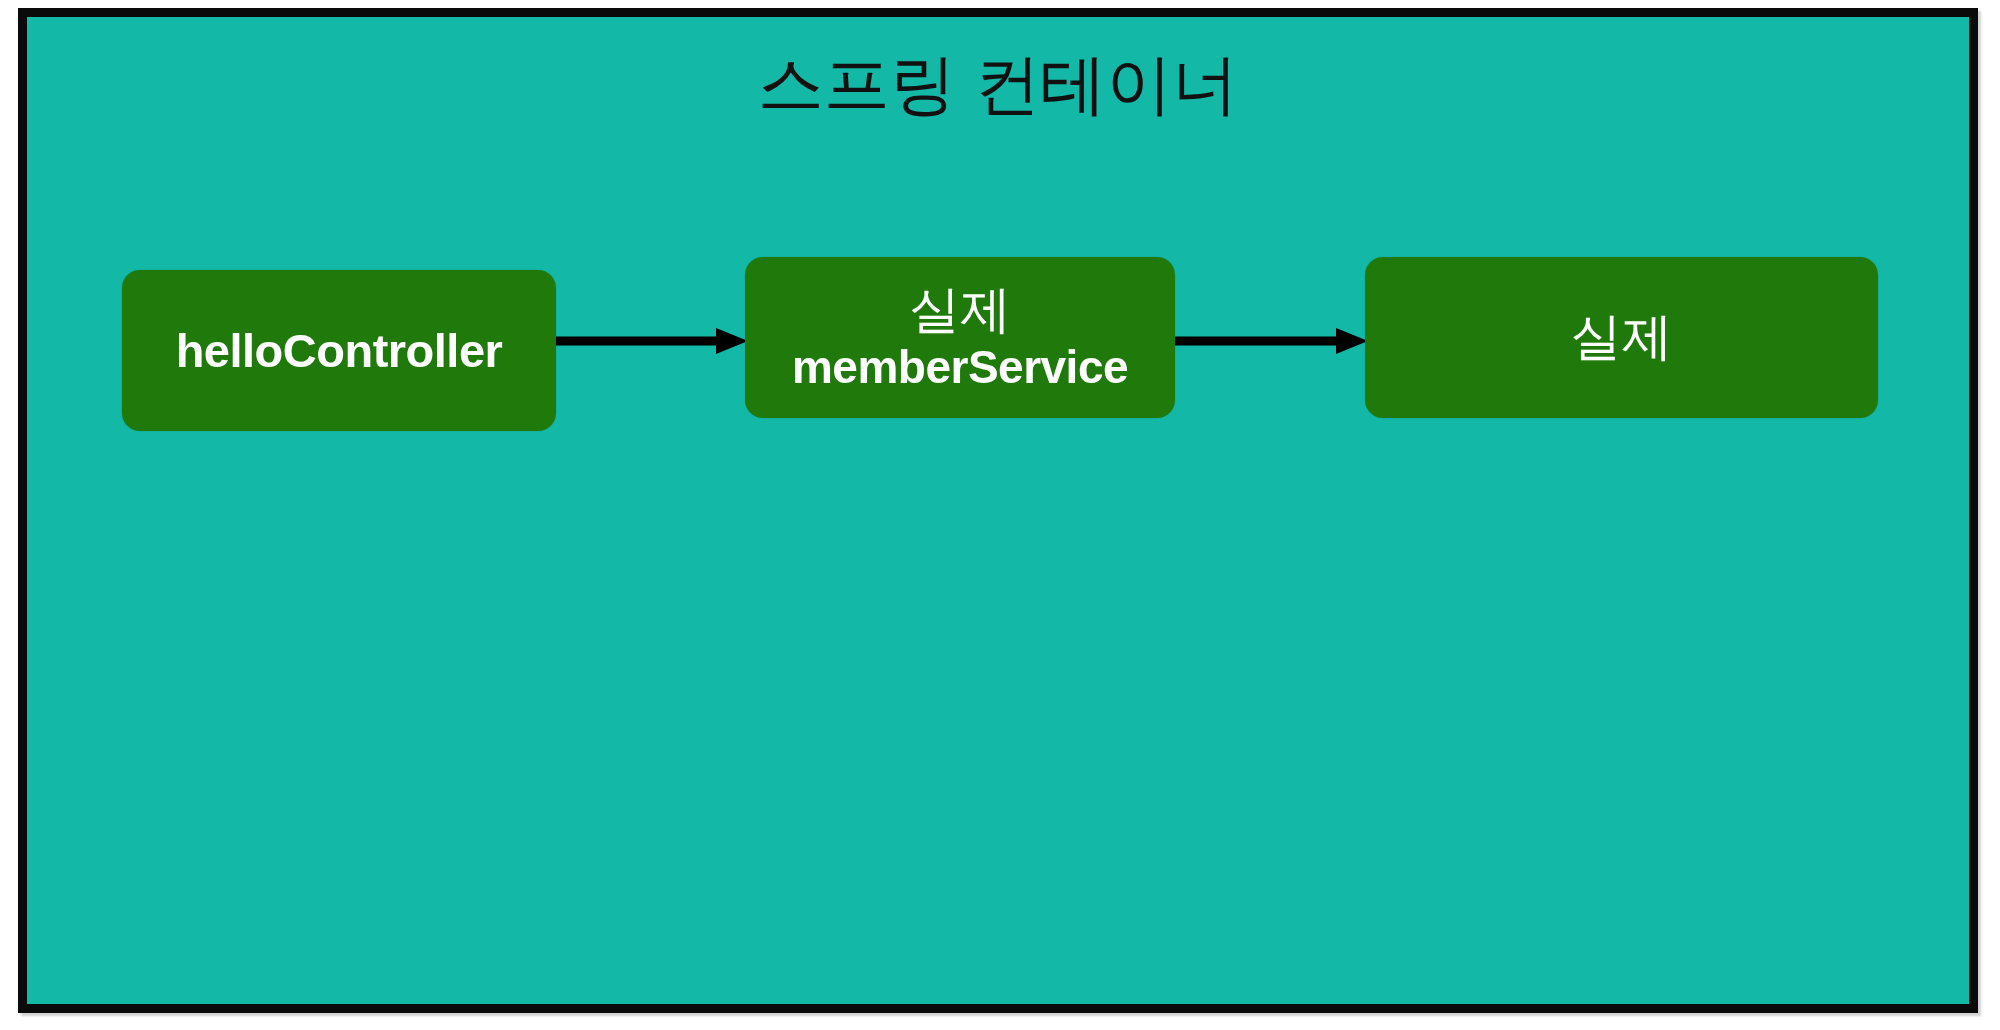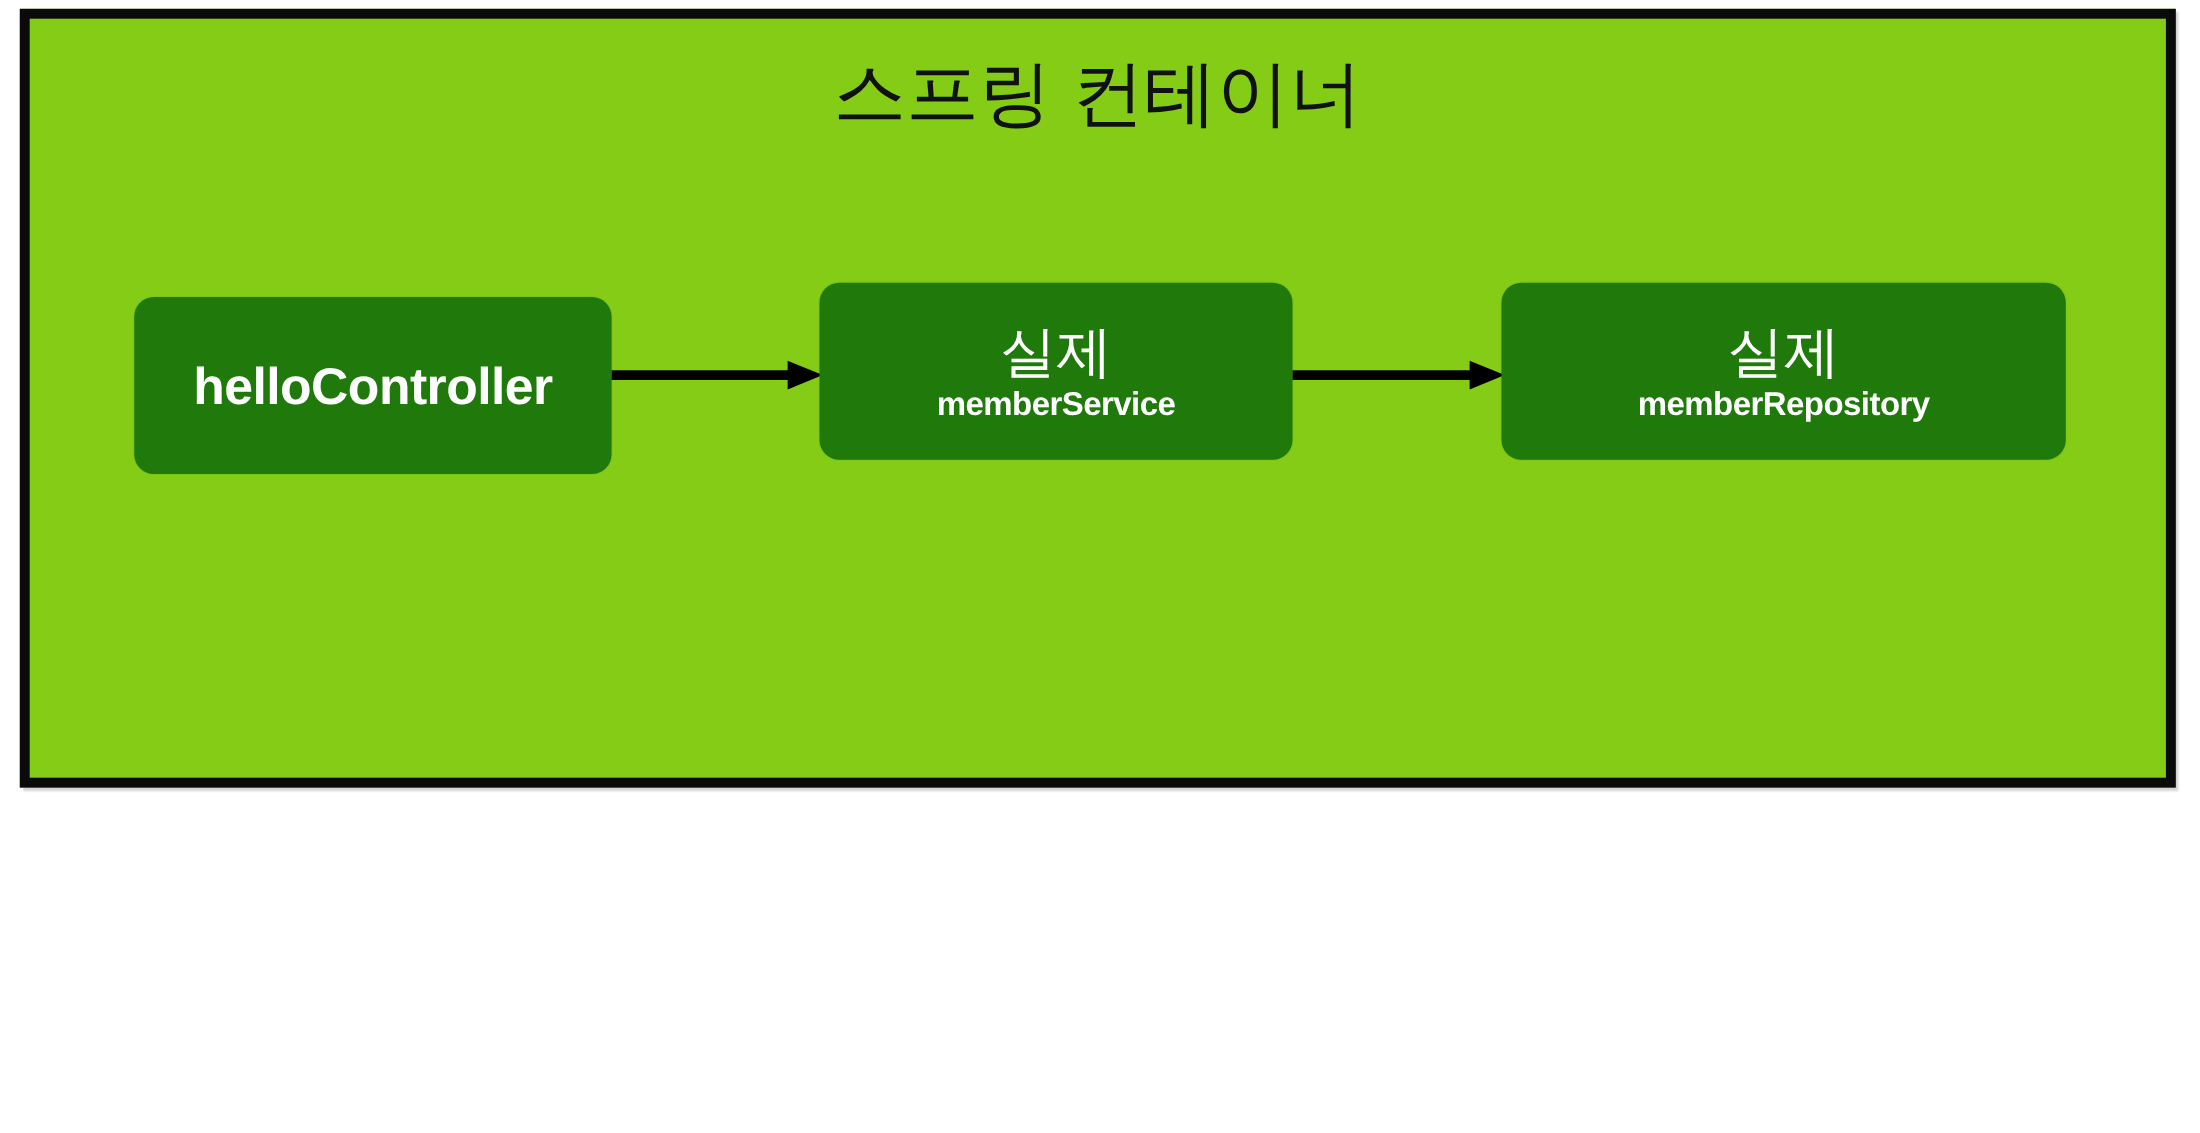--- a/index.html
+++ b/index.html
@@ -20,24 +20,24 @@
     height: 1030px;
     background: #ffffff;
   }
 
   
   .container-frame {
     position: absolute;
     left: 18px;
     top: 8px;
     width: 1960px;
-    height: 708px;
+    height: 1005px;
     box-sizing: border-box;
     border: 9px solid #0a0a0a;
-    background: #84cc16;
+    background: #14b8a6;
     box-shadow: 3px 3px 2px rgba(0,0,0,0.18);
   }
 
   
   .diagram-title {
     position: absolute;
     left: 0;
     top: 30px;
     width: 100%;
     text-align: center;
@@ -65,21 +65,21 @@
     box-shadow: 0 0 0 1px rgba(0,0,0,0.04);
   }
   .bean-line-ko {
     font-size: 51px;
     font-weight: 500;
     line-height: 1.18;
     color: #ffffff;
     white-space: nowrap;
   }
   .bean-line-en {
-    font-size: 30px;
+    font-size: 46px;
     font-weight: 700;
     line-height: 1.18;
     color: #ffffff;
     white-space: nowrap;
     letter-spacing: -0.5px;
   }
   .bean-line-en.single {
     font-size: 47px;
   }
   .bean-line-ko:empty { display: none; }
@@ -129,16 +129,15 @@
 
   <div class="arrow" id="arrow-service-to-repository">
     <svg width="193" height="30" viewBox="0 0 193 30" xmlns="http://www.w3.org/2000/svg">
       <line x1="0" y1="15" x2="165" y2="15" stroke="#000000" stroke-width="9"></line>
       <polygon points="161,2 193,15 161,28" fill="#000000"></polygon>
     </svg>
   </div>
 
   <div class="bean-box" id="box-member-repository">
     <span class="bean-line-ko">실제</span>
-    <span class="bean-line-en">memberRepository</span>
   </div>
 
 </div>
 
 </body></html>

